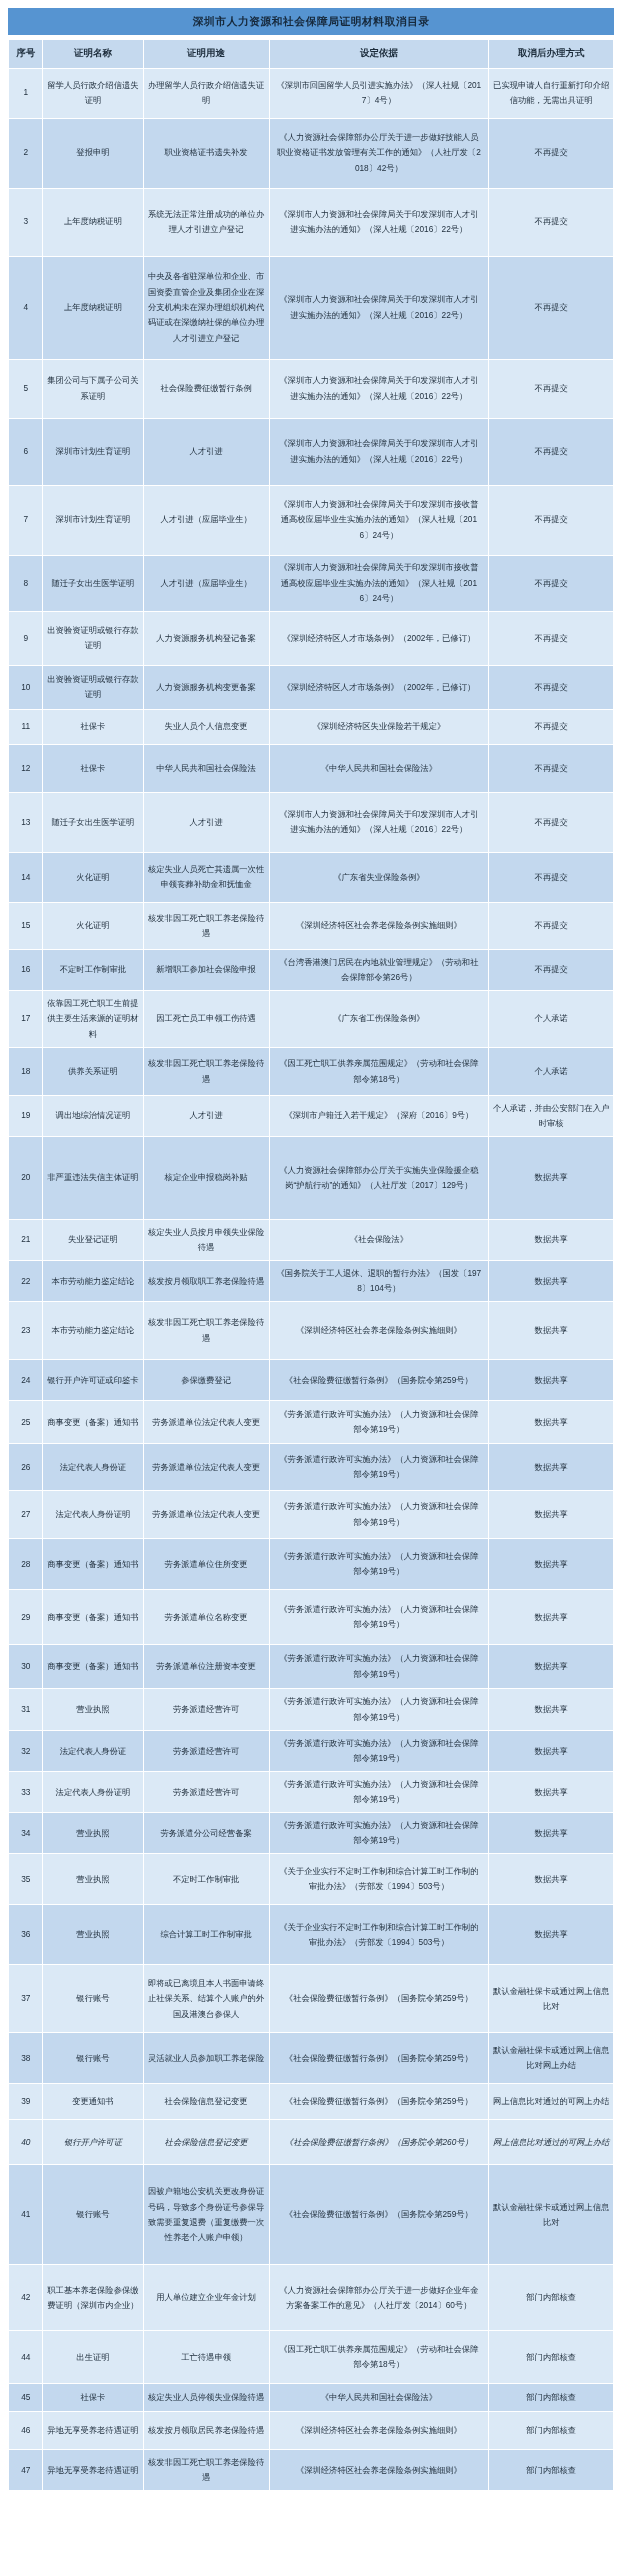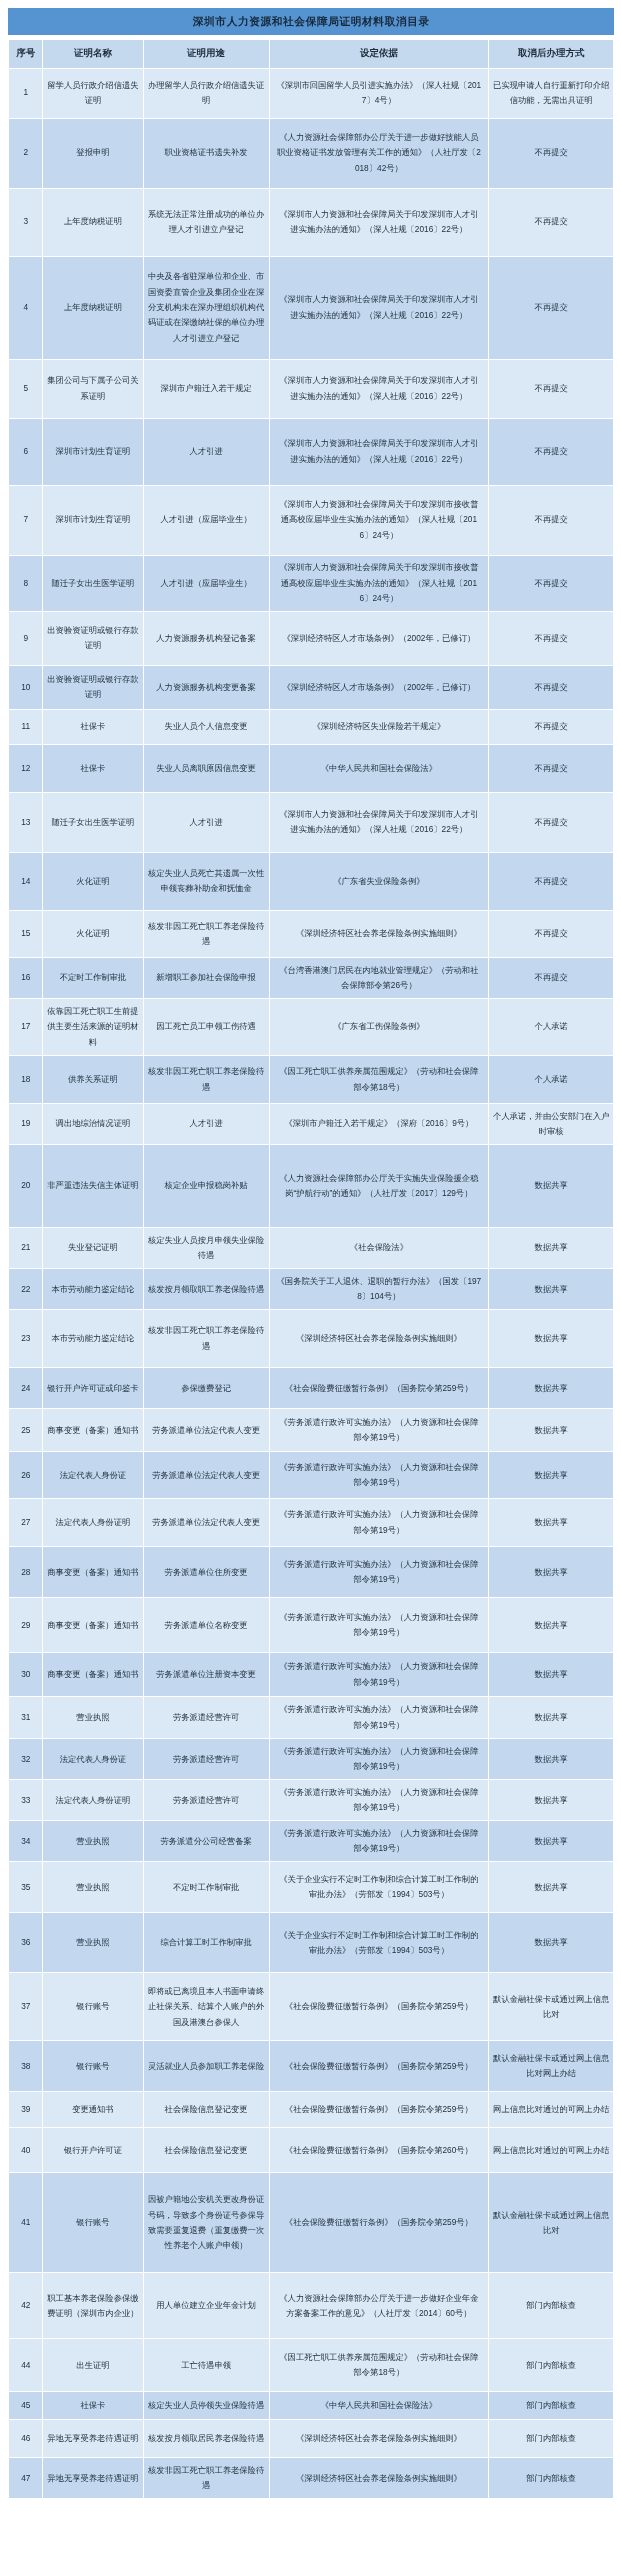--- a/index.html
+++ b/index.html
@@ -106,21 +106,21 @@
     <td class="c-no">4</td>
     <td class="c-name">上年度纳税证明</td>
     <td class="c-purpose">中央及各省驻深单位和企业、市国资委直管企业及集团企业在深分支机构未在深办理组织机构代码证或在深缴纳社保的单位办理人才引进立户登记</td>
     <td class="c-basis">《深圳市人力资源和社会保障局关于印发深圳市人才引进实施办法的通知》（深人社规〔2016〕22号）</td>
     <td class="c-method">不再提交</td>
   </tr>
 
   <tr class="light" style="height: 58px;">
     <td class="c-no">5</td>
     <td class="c-name">集团公司与下属子公司关系证明</td>
-    <td class="c-purpose">深圳市户籍迁入若干规定</td>
+    <td class="c-purpose">社会保险费征缴暂行条例</td>
     <td class="c-basis">《深圳市人力资源和社会保障局关于印发深圳市人才引进实施办法的通知》（深人社规〔2016〕22号）</td>
     <td class="c-method">不再提交</td>
   </tr>
 
   <tr class="dark" style="height: 66px;">
     <td class="c-no">6</td>
     <td class="c-name">深圳市计划生育证明</td>
     <td class="c-purpose">人才引进</td>
     <td class="c-basis">《深圳市人力资源和社会保障局关于印发深圳市人才引进实施办法的通知》（深人社规〔2016〕22号）</td>
     <td class="c-method">不再提交</td>
@@ -162,34 +162,34 @@
     <td class="c-no">11</td>
     <td class="c-name">社保卡</td>
     <td class="c-purpose">失业人员个人信息变更</td>
     <td class="c-basis">《深圳经济特区失业保险若干规定》</td>
     <td class="c-method">不再提交</td>
   </tr>
 
   <tr class="dark" style="height: 47px;">
     <td class="c-no">12</td>
     <td class="c-name">社保卡</td>
-    <td class="c-purpose">失业人员离职原因信息变更</td>
+    <td class="c-purpose">中华人民共和国社会保险法</td>
     <td class="c-basis">《中华人民共和国社会保险法》</td>
     <td class="c-method">不再提交</td>
   </tr>
 
   <tr class="light" style="height: 59px;">
     <td class="c-no">13</td>
     <td class="c-name">随迁子女出生医学证明</td>
     <td class="c-purpose">人才引进</td>
     <td class="c-basis">《深圳市人力资源和社会保障局关于印发深圳市人才引进实施办法的通知》（深人社规〔2016〕22号）</td>
     <td class="c-method">不再提交</td>
   </tr>
 
-  <tr class="dark" style="height: 57px;">
+  <tr class="dark" style="height: 49px;">
     <td class="c-no">14</td>
     <td class="c-name">火化证明</td>
     <td class="c-purpose">核定失业人员死亡其遗属一次性申领丧葬补助金和抚恤金</td>
     <td class="c-basis">《广东省失业保险条例》</td>
     <td class="c-method">不再提交</td>
   </tr>
 
   <tr class="light" style="height: 46px;">
     <td class="c-no">15</td>
     <td class="c-name">火化证明</td>
@@ -383,21 +383,21 @@
   </tr>
 
   <tr class="light" style="height: 35px;">
     <td class="c-no">39</td>
     <td class="c-name">变更通知书</td>
     <td class="c-purpose">社会保险信息登记变更</td>
     <td class="c-basis">《社会保险费征缴暂行条例》（国务院令第259号）</td>
     <td class="c-method">网上信息比对通过的可网上办结</td>
   </tr>
 
-  <tr class="light" style="height: 44px;">
+  <tr class="light" style="height: 44px; font-style: italic;">
     <td class="c-no">40</td>
     <td class="c-name">银行开户许可证</td>
     <td class="c-purpose">社会保险信息登记变更</td>
     <td class="c-basis">《社会保险费征缴暂行条例》（国务院令第260号）</td>
     <td class="c-method">网上信息比对通过的可网上办结</td>
   </tr>
 
   <tr class="dark" style="height: 99px;">
     <td class="c-no">41</td>
     <td class="c-name">银行账号</td>

